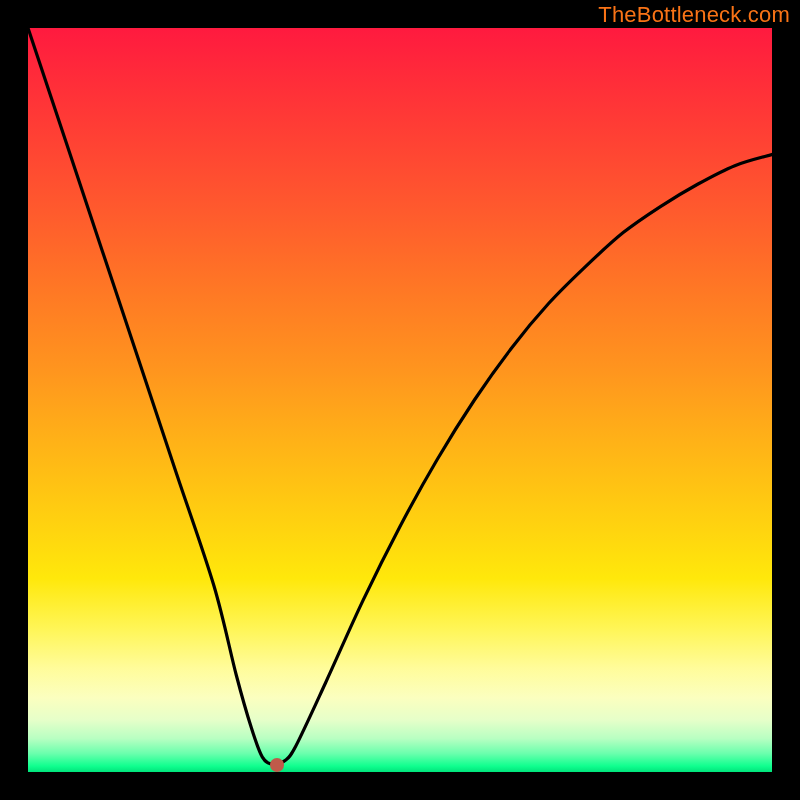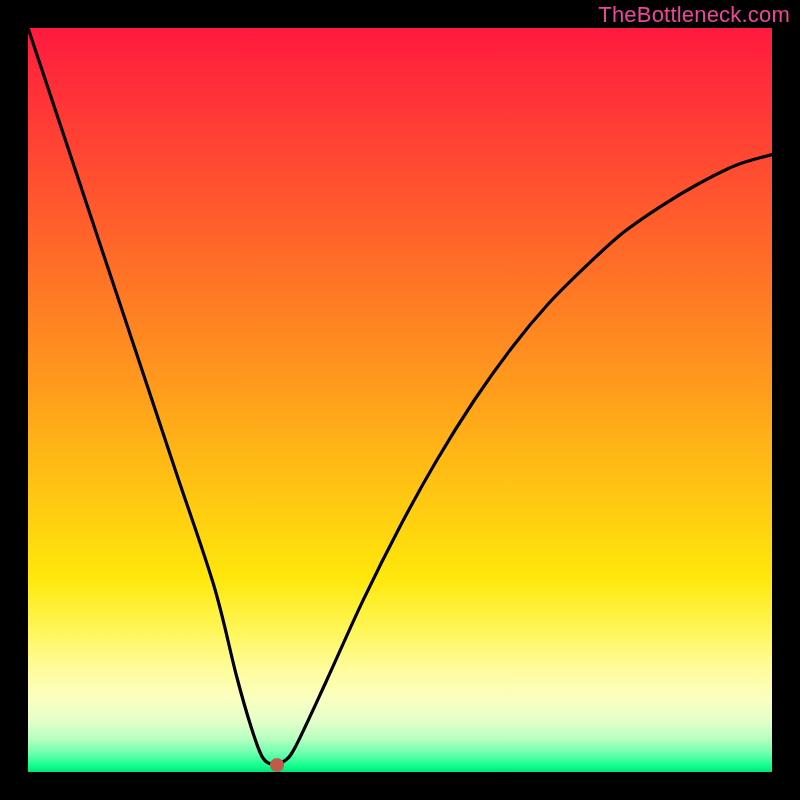--- a/index.html
+++ b/index.html
@@ -14,21 +14,21 @@
   .frame {
     position: relative;
     width: 800px;
     height: 800px;
     background: #000;
   }
   .watermark {
     position: absolute;
     top: 2px;
     right: 10px;
-    color: #ec4899;
+    color: #f97316;
     font-size: 22px;
     font-weight: 400;
     letter-spacing: 0.2px;
     z-index: 5;
   }
   .plot {
     position: absolute;
     left: 28px;
     top: 28px;
     width: 744px;

